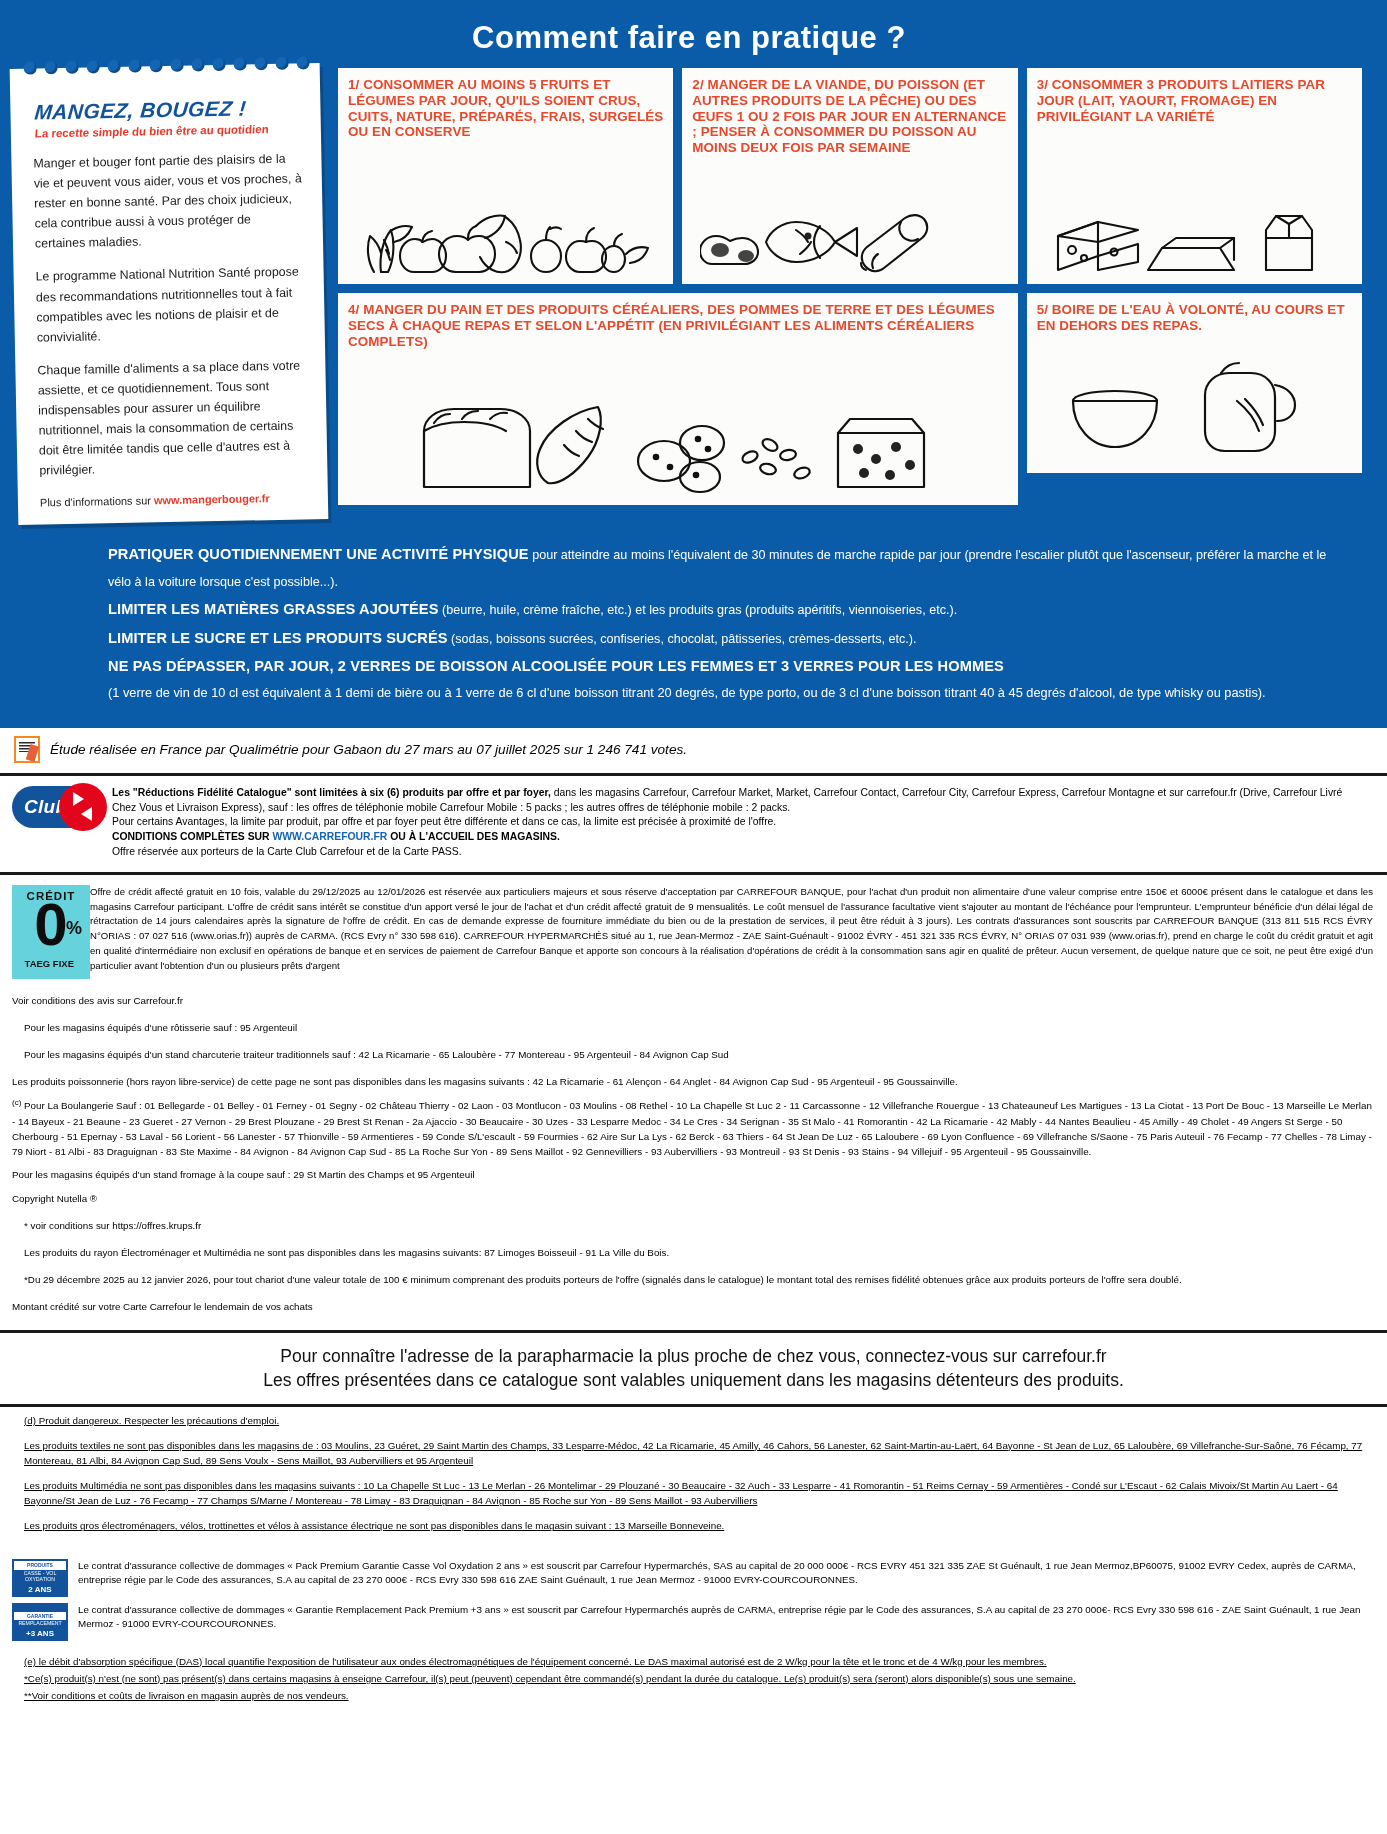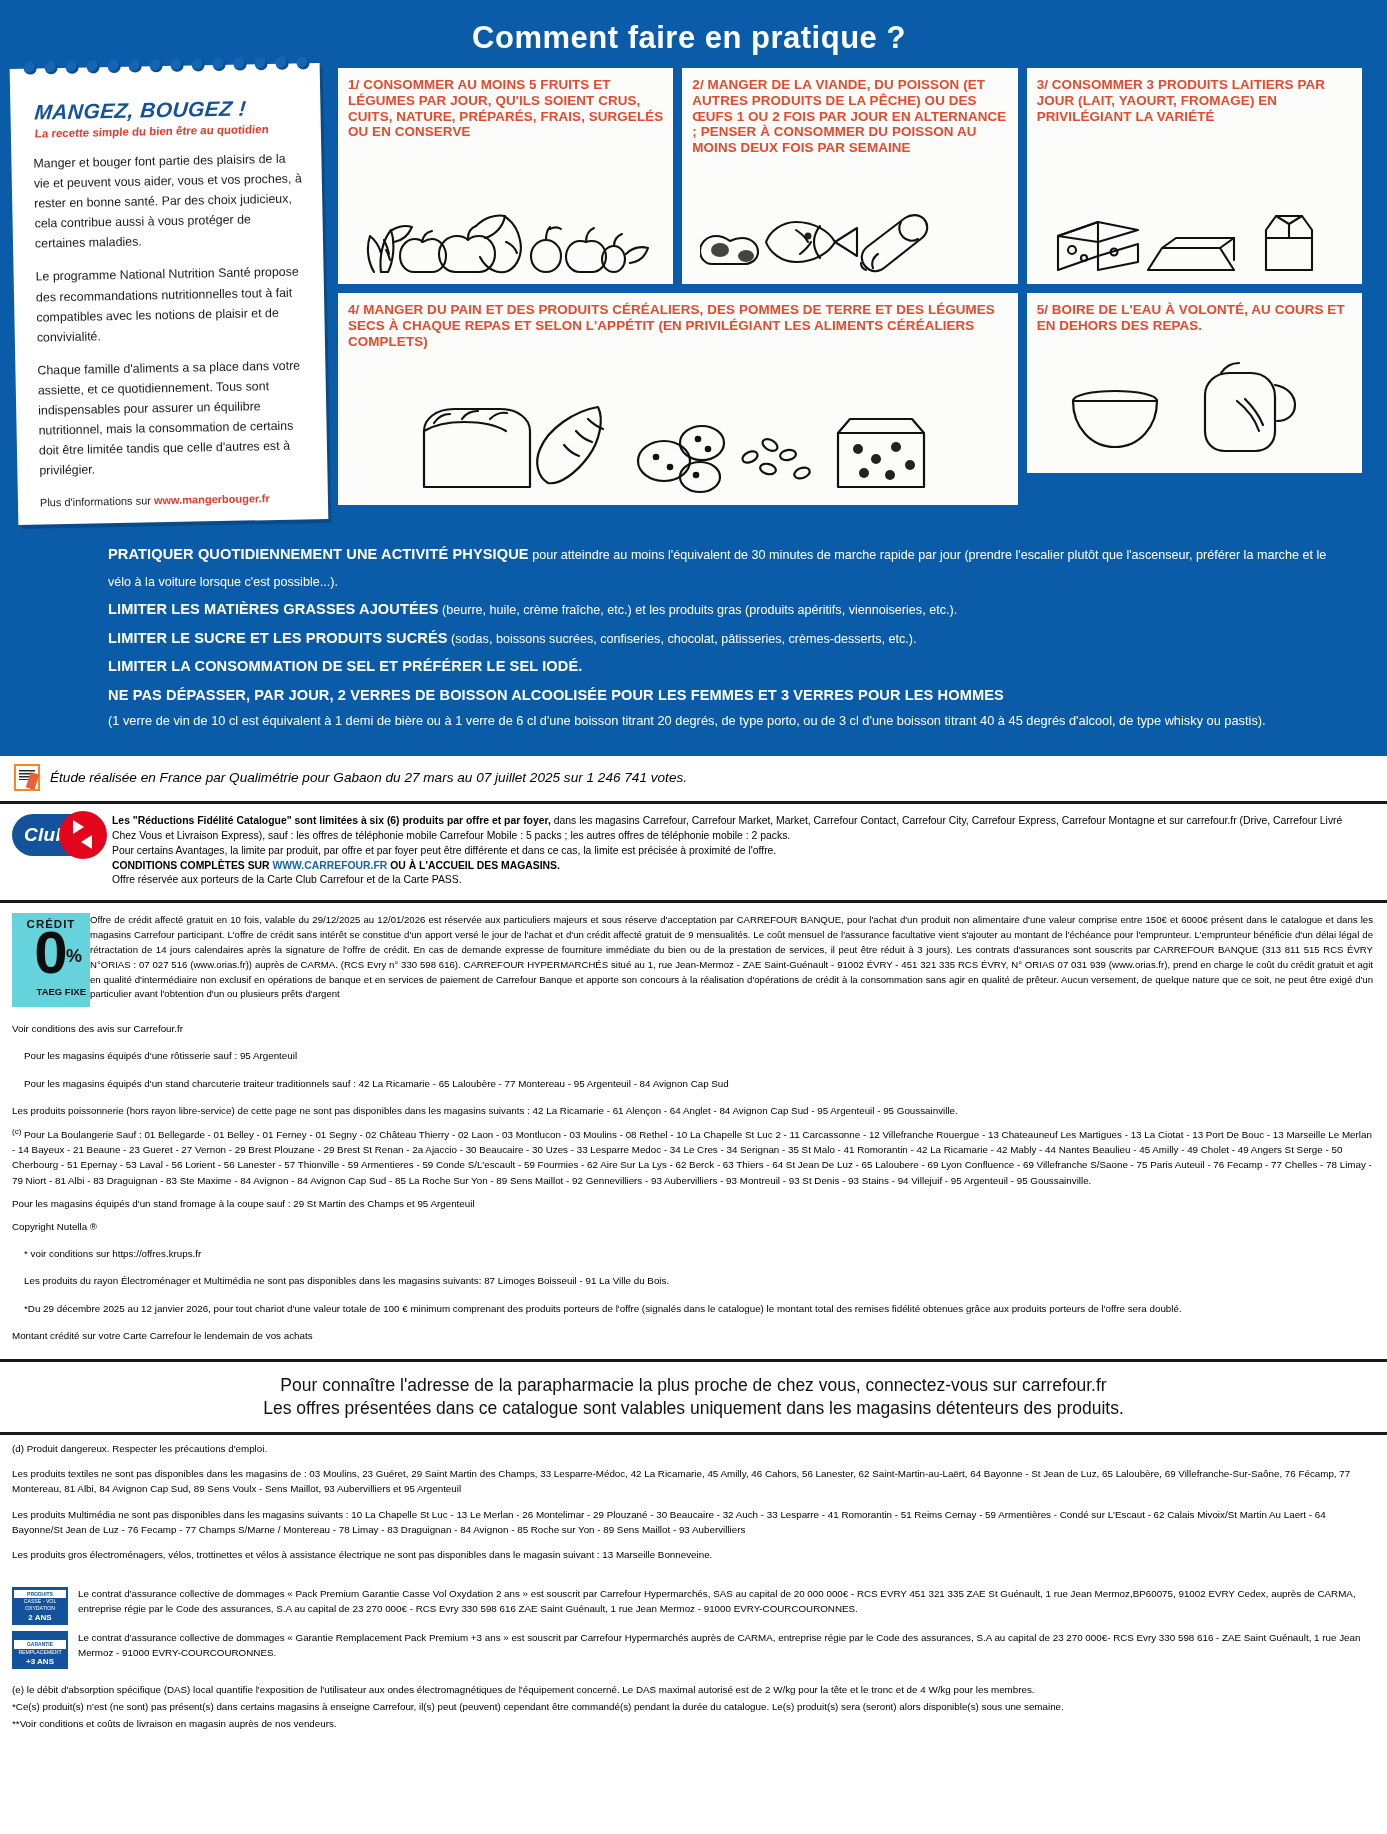--- a/index.html
+++ b/index.html
@@ -218,21 +218,21 @@
   .credit-badge .cw{
     font-size:11.5px;font-weight:bold;letter-spacing:1px;margin-top:5px;color:#111;
   }
   .credit-badge .zero{
     font-size:60px;font-weight:bold;line-height:.82;color:#0d0d0d;margin-top:-2px;
   }
   .credit-badge .pct{
     position:absolute;right:8px;top:33px;font-size:18px;font-weight:bold;color:#111;
   }
   .credit-badge .taeg{
-    position:absolute;right:4px;bottom:10px;font-size:9.5px;font-weight:bold;
+    position:absolute;right:16px;bottom:10px;font-size:9.5px;font-weight:bold;
     line-height:1.05;text-align:left;color:#111;
   }
   .credit-txt{
     flex:1 1 auto;font-size:9.6px;line-height:1.55;text-align:justify;
   }
 
   
   .plain{padding:6px 14px 6px 12px;font-size:9.8px;line-height:1.55;}
   .plain p{margin:0 0 8px 0;}
   .plain p.tight{margin:12px;}
@@ -257,21 +257,21 @@
     background:#12539c;color:#fff;
     font-size:5.2px;line-height:1.25;
     display:flex;flex-direction:column;align-items:center;justify-content:flex-end;
     text-align:center;box-sizing:border-box;padding:2px;
   }
   .insbadge .hd{background:#fff;color:#12539c;width:100%;font-size:5px;font-weight:bold;padding:1px 0;}
   .insbadge .bg{font-weight:bold;font-size:8px;margin-top:2px;}
   .instxt{flex:1 1 auto;font-size:9.8px;line-height:1.5;}
 
   .footnotes{padding:4px 14px 14px 12px;font-size:9.8px;line-height:1.55;}
-  .footnotes p{margin:0 0 2px 0;}
+  .footnotes p{margin:0 0 2px 12px;text-decoration:underline;}
 </style>
 </head>
 <body>
 
 <div class="page">
 
   <section class="pnns">
     <div class="pnns-head">Comment  faire en pratique ?</div>
 
     <div class="pnns-top">
@@ -432,23 +432,20 @@
       <p class="ln">
         <b>PRATIQUER QUOTIDIENNEMENT UNE ACTIVITÉ PHYSIQUE</b><span class="sm"> pour atteindre au moins l'équivalent de 30 minutes de marche rapide par jour (prendre l'escalier plutôt que l'ascenseur, préférer la marche et le vélo à la voiture lorsque c'est possible...).</span>
       </p>
       <p class="ln">
         <b>LIMITER LES MATIÈRES GRASSES AJOUTÉES</b><span class="sm">  (beurre, huile, crème fraîche, etc.) et les produits gras (produits apéritifs, viennoiseries, etc.).</span>
       </p>
       <p class="ln">
         <b>LIMITER LE SUCRE ET LES PRODUITS SUCRÉS</b><span class="sm">  (sodas, boissons sucrées, confiseries, chocolat, pâtisseries, crèmes-desserts, etc.).</span>
       </p>
       <p class="ln">
-        <b>LIMITER LA CONSOMMATION DE SEL ET PRÉFÉRER LE SEL IODÉ.</b>
-      </p>
-      <p class="ln">
         <b>NE PAS DÉPASSER, PAR JOUR, 2 VERRES DE BOISSON ALCOOLISÉE POUR LES FEMMES ET 3 VERRES POUR LES HOMMES</b>
       </p>
       <p class="ln sub">(1 verre de vin de 10 cl est équivalent à 1 demi de bière ou à 1 verre de 6 cl d'une boisson titrant 20 degrés, de type porto, ou de 3 cl d'une boisson titrant 40 à 45 degrés d'alcool, de type whisky ou pastis).</p>
     </div>
   </section>
 
   <div class="studyline">
     <span class="studyicon">
         <span class="bars"></span>
         <span class="pen"></span>

